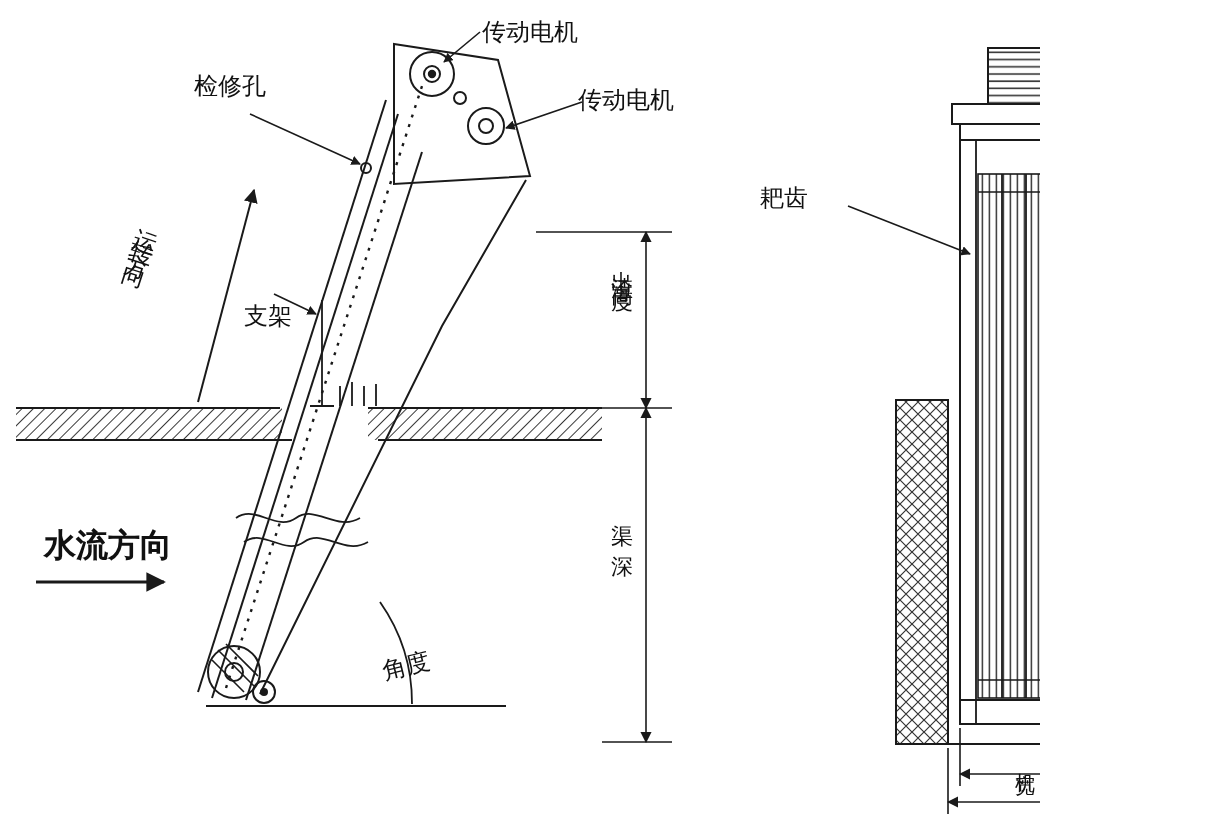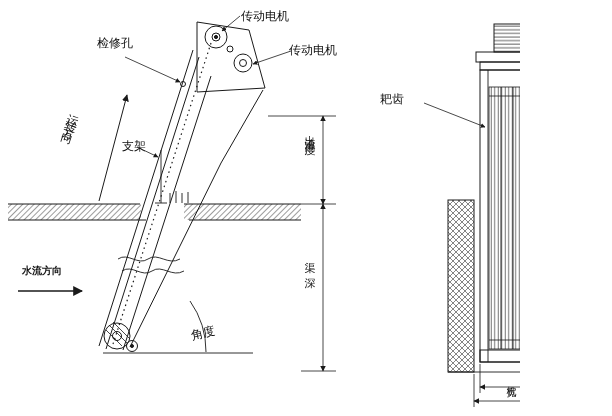--- a/index.html
+++ b/index.html
@@ -9,21 +9,21 @@
   }
   .stage svg { position:absolute; left:0; top:0; }
   .lbl {
     position:absolute; font-size:12px; color:#111; line-height:1;
     white-space:nowrap; background:transparent;
   }
   .v { writing-mode:vertical-rl; text-orientation:upright; }
   .lbl-run-dir { writing-mode:vertical-rl; text-orientation:upright; letter-spacing:6px;
                  transform:rotate(18deg); transform-origin:center; }
   .lbl-angle   { transform:rotate(-14deg); }
-  .lbl-flow    { font-size:10px; font-weight:bold; }
+  .lbl-flow    { font-size:16px; font-weight:bold; }
   .dimlbl { font-size:10px; background:#ffffff; padding:1px 0; }
 </style>
 </head>
 <body>
 
 <div class="stage">
 
   <svg width="612" height="416" viewBox="0 0 612 416">
     <defs>
       <marker id="arr" viewBox="0 0 10 10" refX="9" refY="5" markerWidth="6" markerHeight="6" orient="auto-start-reverse">
@@ -147,21 +147,21 @@
   </svg>
 
   <div class="lbl" style="left:241px; top:10px;">传动电机</div>
 
   <div class="lbl" style="left:97px; top:37px;">检修孔</div>
 
   <div class="lbl" style="left:289px; top:44px;">传动电机</div>
 
   <div class="lbl lbl-run-dir" style="left:58px; top:104px; height:86px;">运转方向</div>
 
-  <div class="lbl" style="left:122px; top:140px;">支架</div>
+  <div class="lbl" style="left:122px; top:152px;">支架</div>
 
   <div class="lbl lbl-flow" style="left:22px; top:266px;">水流方向</div>
 
   <div class="lbl lbl-angle" style="left:191px; top:327px;">角度</div>
 
   <div class="lbl v" style="left:304px; top:126px; letter-spacing:3px; font-size:11px;">出渣高度</div>
 
   <div class="lbl v" style="left:304px; top:253px; letter-spacing:16px; font-size:11px;">渠深</div>
 
   <div class="lbl" style="left:380px; top:93px;">耙齿</div>

